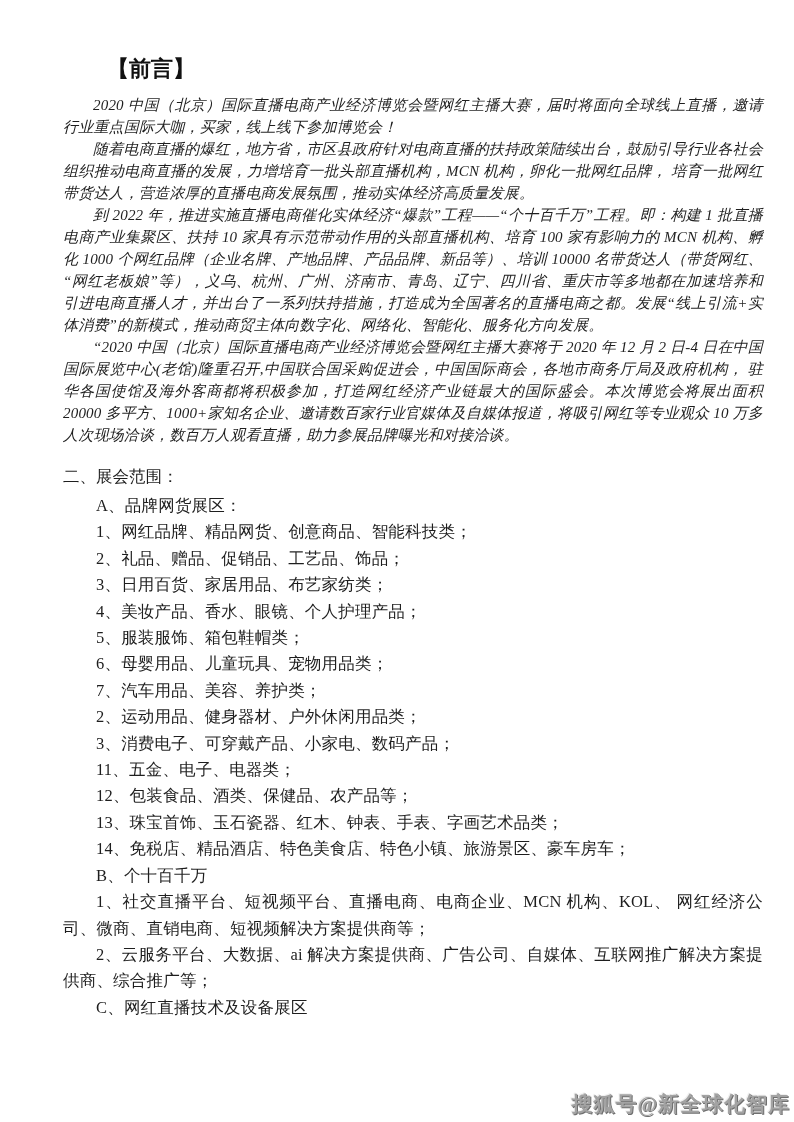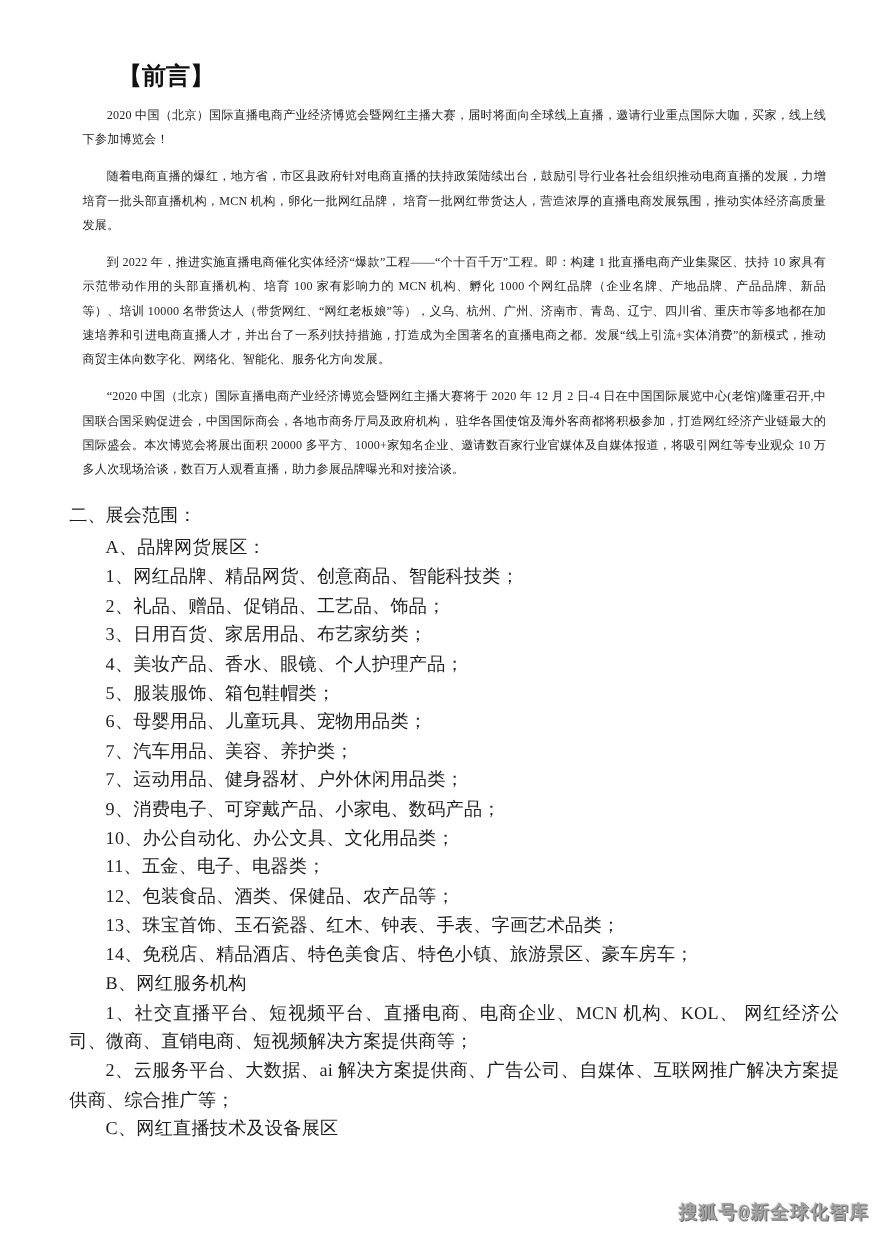--- a/index.html
+++ b/index.html
@@ -23,51 +23,52 @@
   }
   h1.doc-title {
     font-size: 22px;
     line-height: 26px;
     font-weight: bold;
     text-indent: 2em;
     margin: 0 0 12px 0;
     color: #111111;
   }
   p.para {
-    font-size: 11px;
+    font-size: 15px;
     line-height: 22px;
     text-align: justify;
     text-indent: 2em;
-    margin: 12px;
+    margin: 0;
     letter-spacing: 0.2px;
+    font-style: italic;
   }
   h2.section-heading {
     font-size: 16.5px;
     font-weight: normal;
     line-height: 22px;
     margin: 20px 0 5px 0;
   }
   p.item {
     font-size: 16.5px;
     line-height: 26.4px;
     text-align: justify;
     text-indent: 2em;
     margin: 0;
     letter-spacing: 0.2px;
   }
   .watermark {
     position: absolute;
     right: 4px;
     top: 1090px;
-    font-size: 17px;
+    font-size: 21px;
     font-weight: bold;
     letter-spacing: 1px;
     color: #a3a3a3;
     text-shadow: 1px 1px 0 #6f6f6f, -1px -1px 0 #f0f0f0;
-    font-family: Liberation Mono, monospace;
+    font-family: Liberation Serif, serif;
   }
 </style>
 </head>
 <body>
 
 <div class="page">
 
   <h1 class="doc-title">【前言】</h1>
 
   <p class="para">2020 中国（北京）国际直播电商产业经济博览会暨网红主播大赛，届时将面向全球线上直播，邀请行业重点国际大咖，买家，线上线下参加博览会！</p>
@@ -78,27 +79,26 @@
   <h2 class="section-heading">二、展会范围：</h2>
 
   <p class="item">A、品牌网货展区：</p>
   <p class="item">1、网红品牌、精品网货、创意商品、智能科技类；</p>
   <p class="item">2、礼品、赠品、促销品、工艺品、饰品；</p>
   <p class="item">3、日用百货、家居用品、布艺家纺类；</p>
   <p class="item">4、美妆产品、香水、眼镜、个人护理产品；</p>
   <p class="item">5、服装服饰、箱包鞋帽类；</p>
   <p class="item">6、母婴用品、儿童玩具、宠物用品类；</p>
   <p class="item">7、汽车用品、美容、养护类；</p>
-  <p class="item">7、运动用品、健身器材、户外休闲用品类；</p>
-  <p class="item">9、消费电子、可穿戴产品、小家电、数码产品；</p>
-  <p class="item">10、办公自动化、办公文具、文化用品类；</p>
+  <p class="item">2、运动用品、健身器材、户外休闲用品类；</p>
+  <p class="item">3、消费电子、可穿戴产品、小家电、数码产品；</p>
   <p class="item">11、五金、电子、电器类；</p>
   <p class="item">12、包装食品、酒类、保健品、农产品等；</p>
   <p class="item">13、珠宝首饰、玉石瓷器、红木、钟表、手表、字画艺术品类；</p>
   <p class="item">14、免税店、精品酒店、特色美食店、特色小镇、旅游景区、豪车房车；</p>
-  <p class="item">B、网红服务机构</p>
+  <p class="item">B、个十百千万</p>
   <p class="item">1、社交直播平台、短视频平台、直播电商、电商企业、MCN 机构、KOL、 网红经济公司、微商、直销电商、短视频解决方案提供商等；</p>
   <p class="item">2、云服务平台、大数据、ai 解决方案提供商、广告公司、自媒体、互联网推广解决方案提供商、综合推广等；</p>
   <p class="item">C、网红直播技术及设备展区</p>
 
 </div>
 
 <div class="watermark">搜狐号@新全球化智库</div>
 
 </body></html>

